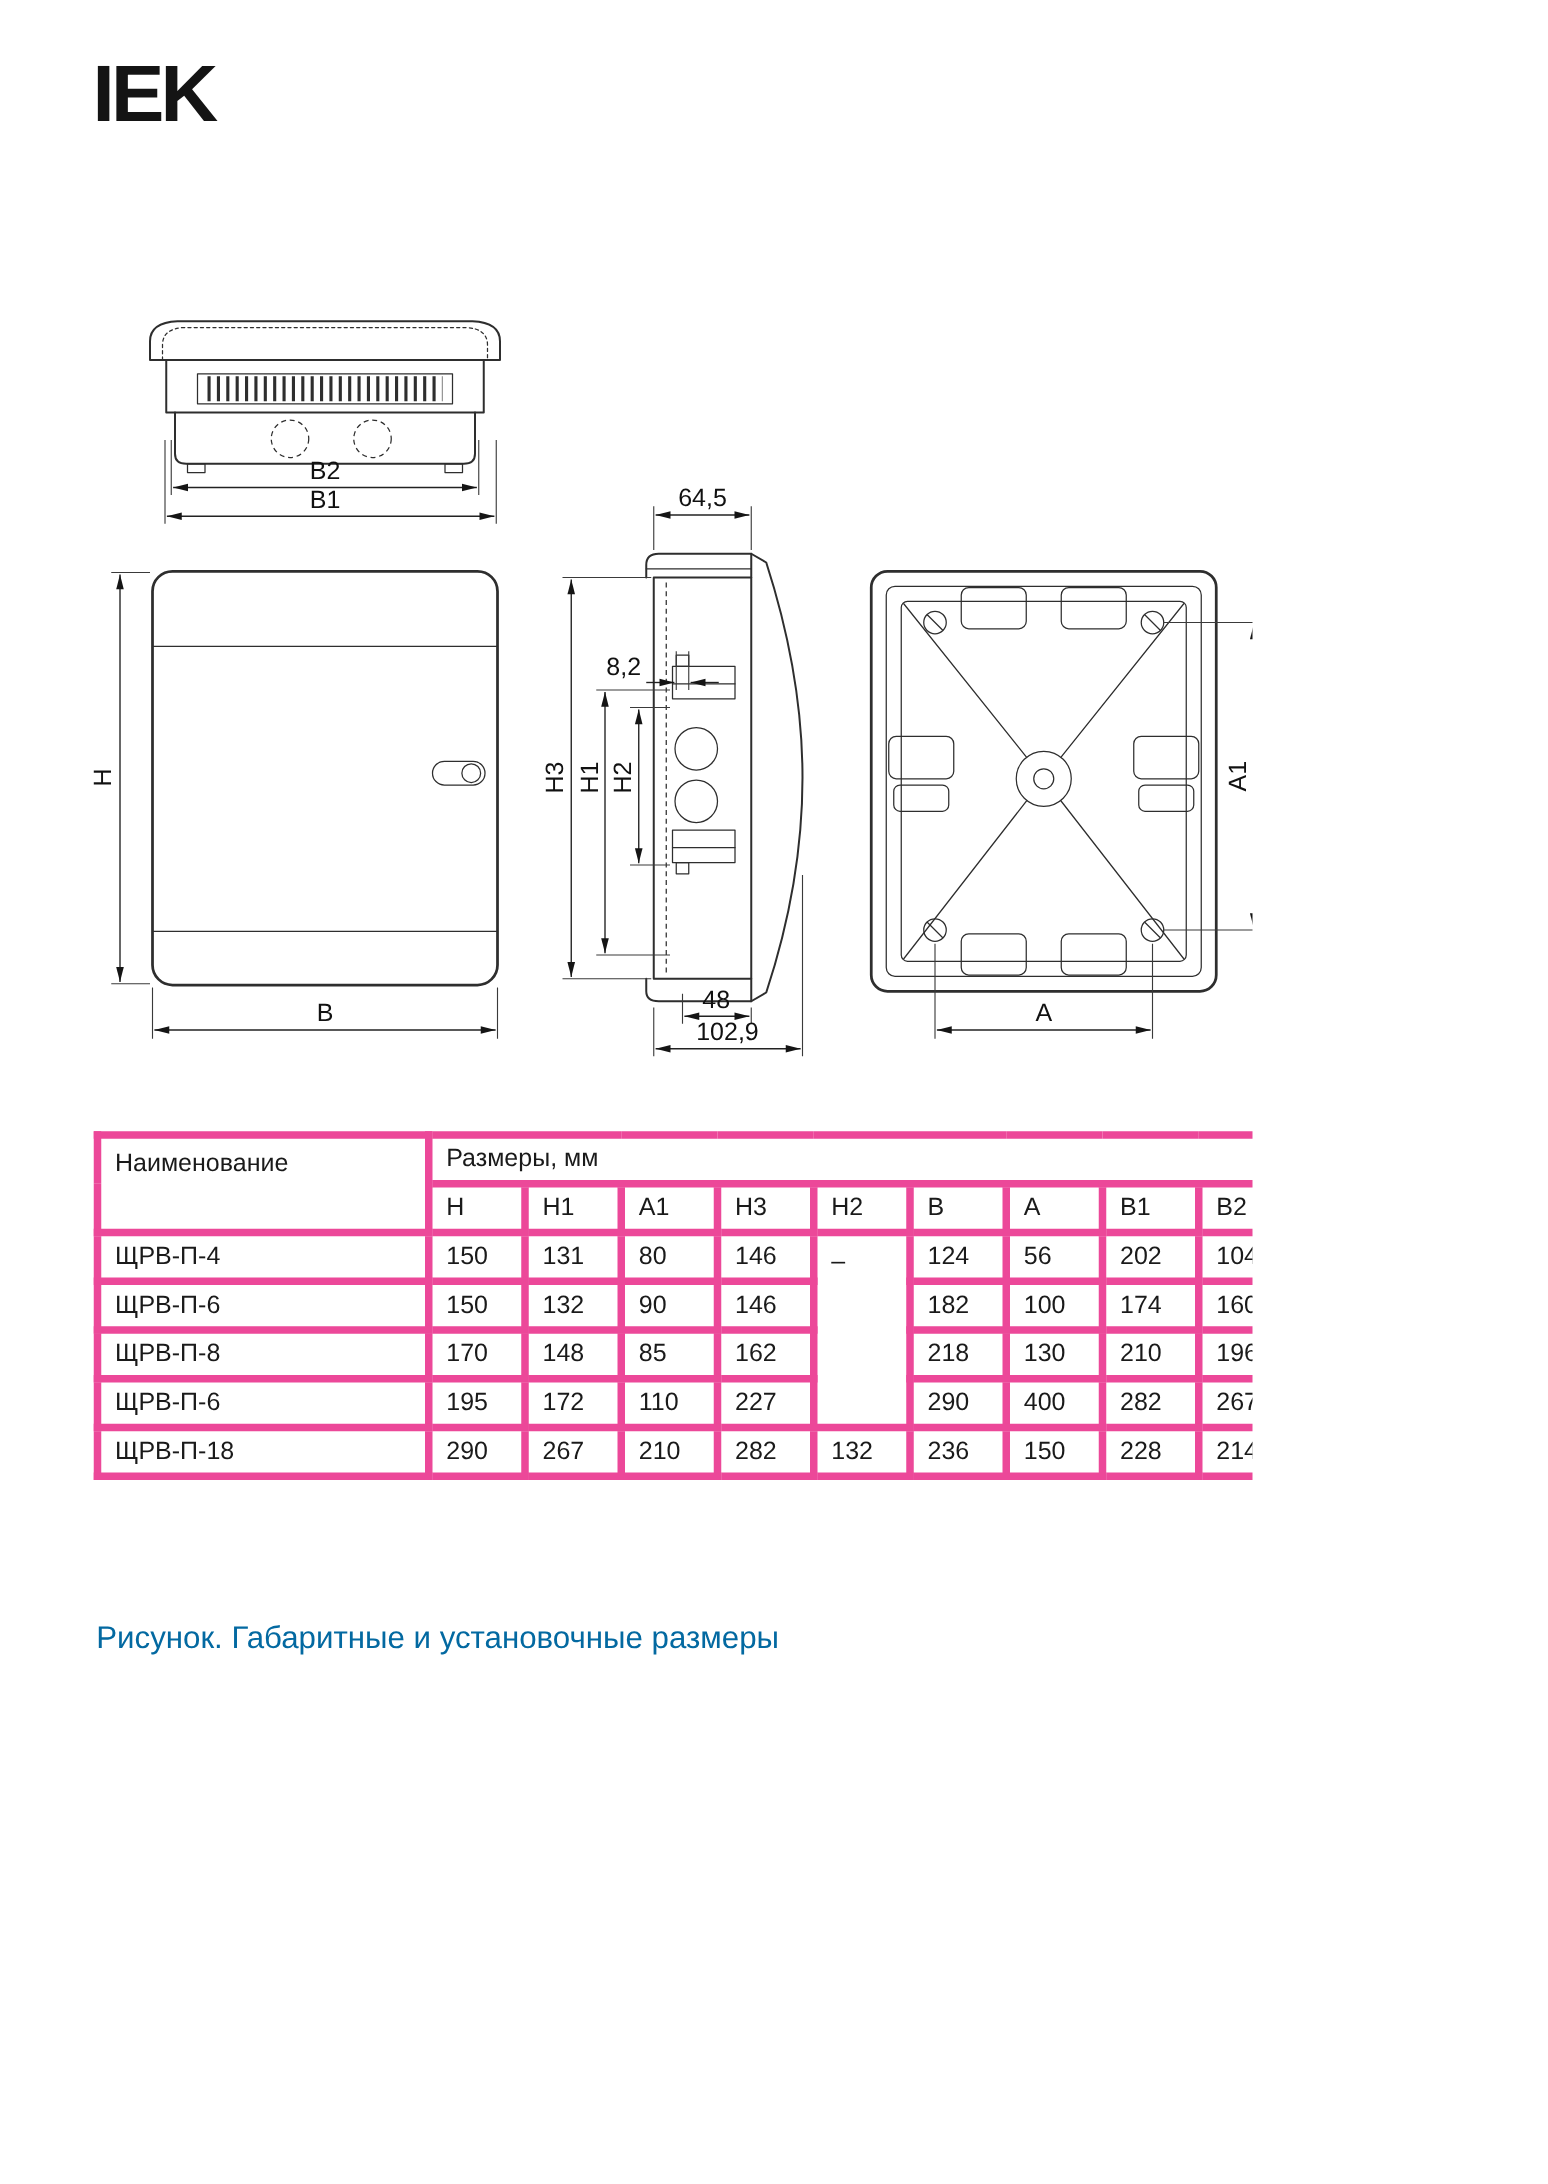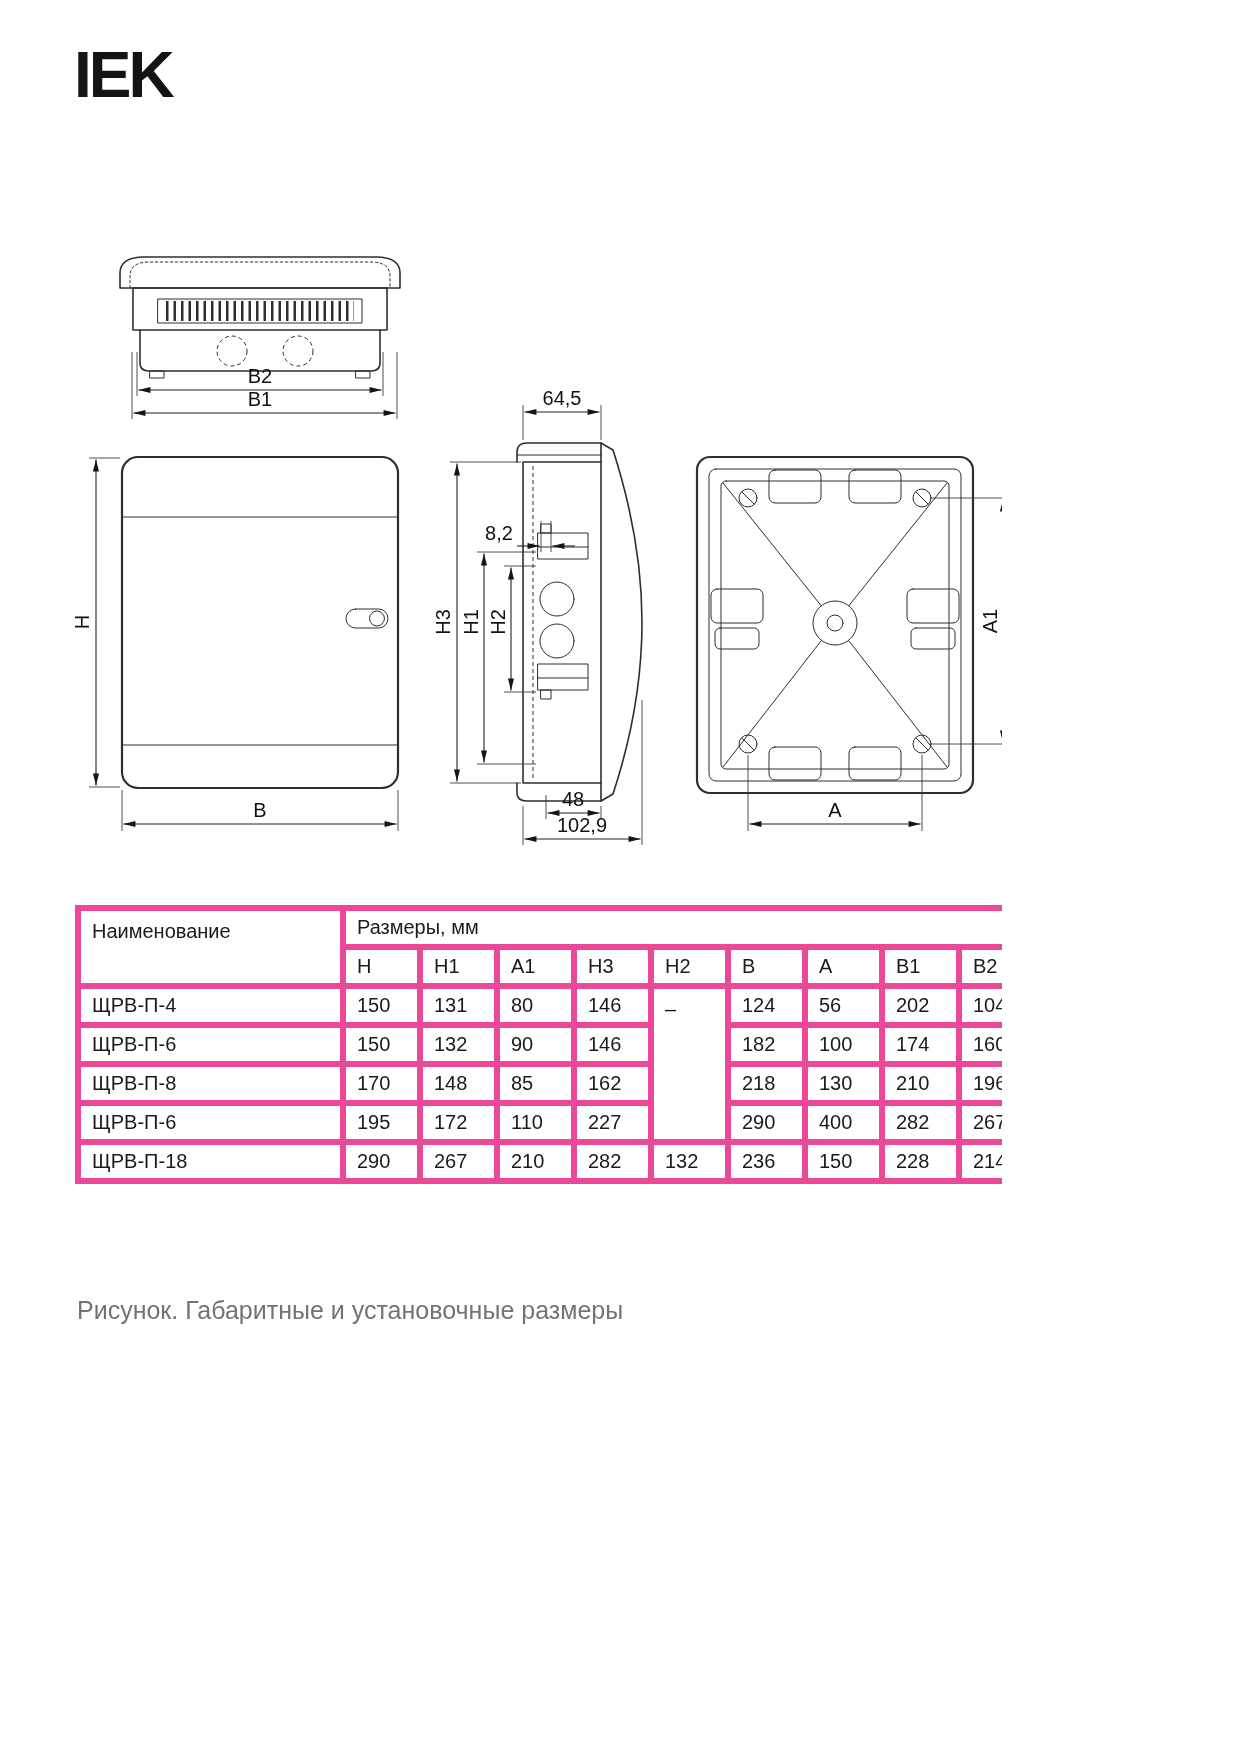--- a/index.html
+++ b/index.html
@@ -32,21 +32,21 @@
     border-collapse:collapse; table-layout:fixed; font-size:20px;
   }
   .dims th, .dims td {
     border:6px solid #ec4899; padding:5px 11px; height:36px;
     font-weight:normal; text-align:left; vertical-align:middle; white-space:nowrap;
   }
   .dims .v-top { vertical-align:top; padding-top:9px; }
 
   .caption {
     position:absolute; left:77px; top:1296px;
-    font-size:25px; color:#737373;
+    font-size:25px; color:#0369a1;
   }
 </style>
 </head>
 <body>
 
 <div class="page">
 
   <div class="logo">IEK</div>
 
   <svg class="drawing" width="1238" height="640" viewBox="0 240 1238 640" xmlns="http://www.w3.org/2000/svg">

